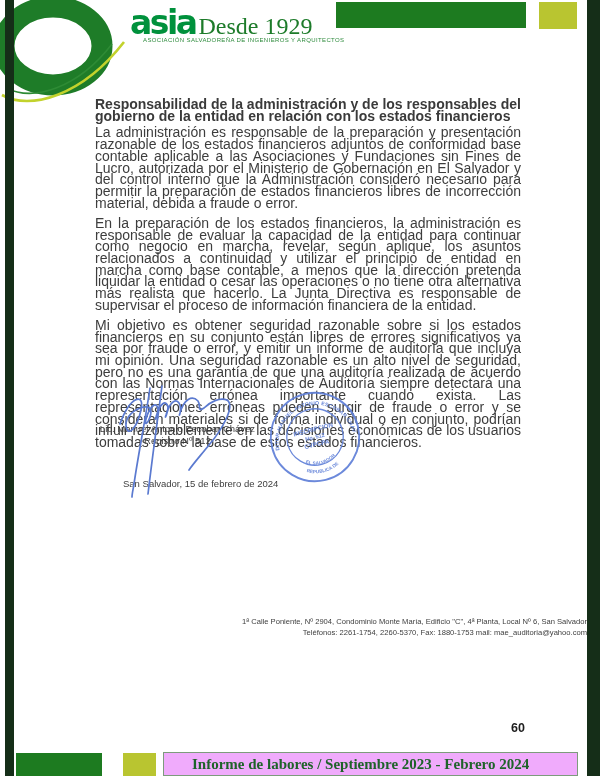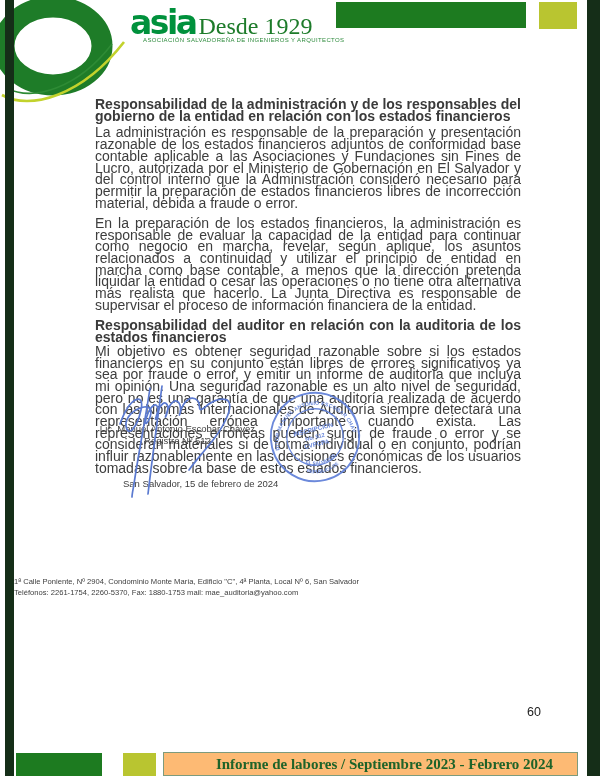--- a/index.html
+++ b/index.html
@@ -53,35 +53,35 @@
     text-align:center; font-size:9.5px; line-height:12px; z-index:2;
   }
   .sig-date { position:absolute; left:95px; top:478px; font-size:9.5px; z-index:2;margin-left:28px; }
 
   
   .seal { position:absolute; left:268px; top:390px; width:94px; height:94px;
           transform:rotate(-14deg); z-index:5; opacity:0.92; }
 
   
   .footer-address {
-    position:absolute; left:14px; top:576px; width:573px;
-    text-align:left; font-size:7.6px; line-height:11px; color:#3d3d3d; z-index:2;
+    position:absolute; left:14px; top:616px; width:573px;
+    text-align:right; font-size:7.6px; line-height:11px; color:#3d3d3d; z-index:2;
   }
   
   .page-number {
-    position:absolute; left:503px; top:705px; width:30px; text-align:center;
-    font-weight:normal; font-size:12.5px; color:#1d1d1d; z-index:2;margin-left:16px;
+    position:absolute; left:503px; top:721px; width:30px; text-align:center;
+    font-weight:bold; font-size:12.5px; color:#1d1d1d; z-index:2;
   }
   
   .banner-green  { position:absolute; left:16px;  top:753px; width:86px; height:23px; background:#1d7b20; z-index:2;}
   .banner-yellow { position:absolute; left:123px; top:753px; width:33px; height:23px; background:#b9c530; z-index:2;}
   .banner-box {
     position:absolute; left:163px; top:752px; width:415px; height:24px;
-    background:#fdba74; border:1.5px solid #7d9b7d;
-    display:flex; align-items:center; justify-content:center; z-index:2;padding-left:28px;
+    background:#f0abfc; border:1.5px solid #7d9b7d;
+    display:flex; align-items:center; z-index:2;padding-left:28px;
   }
   .banner-box span {
     font-family:"Liberation Serif", serif; font-weight:bold;
     font-size:15px; color:#1e6329; white-space:nowrap;
   }
 </style>
 </head>
 <body>
 
 <div id="page">
@@ -99,21 +99,20 @@
     <span class="logo-asia">asia</span><span class="logo-since">Desde 1929</span>
   </div>
   <div class="logo-tagline">ASOCIACIÓN SALVADOREÑA DE INGENIEROS Y ARQUITECTOS</div>
   <div class="header-bar-green"></div>
   <div class="header-sq-yellow"></div>
 
   <div class="doc-body">
     <div class="h h1">Responsabilidad de la administración y de los responsables del gobierno de la entidad en relación con los estados financieros</div>
     <div class="p">La administración es responsable de la preparación y presentación razonable de los estados financieros adjuntos de conformidad base contable aplicable a las Asociaciones y Fundaciones sin Fines de Lucro, autorizada por el Ministerio de Gobernación en El Salvador y del control interno que la Administración consideró necesario para permitir la preparación de estados financieros libres de incorrección material, debida a fraude o error.</div>
     <div class="p">En la preparación de los estados financieros, la administración es responsable de evaluar la capacidad de la entidad para continuar como negocio en marcha, revelar, según aplique, los asuntos relacionados a continuidad y utilizar el principio de entidad en marcha como base contable, a menos que la dirección pretenda liquidar la entidad o cesar las operaciones o no tiene otra alternativa más realista que hacerlo. La Junta Directiva es responsable de supervisar el proceso de información financiera de la entidad.</div>
-    <div class="h h2">Responsabilidad del auditor en relación con la auditoria de los estados financieros</div>
     <div class="p">Mi objetivo es obtener seguridad razonable sobre si los estados financieros en su conjunto están libres de errores significativos ya sea por fraude o error, y emitir un informe de auditoría que incluya mi opinión. Una seguridad razonable es un alto nivel de seguridad, pero no es una garantía de que una auditoría realizada de acuerdo con las Normas Internacionales de Auditoría siempre detectará una representación errónea importante cuando exista. Las representaciones erróneas pueden surgir de fraude o error y se consideran materiales si de forma individual o en conjunto, podrían influir razonablemente en las decisiones económicas de los usuarios tomadas sobre la base de estos estados financieros.</div>
   </div>
 
   <div class="sig-block">
     <div>Lic. Manuel Antonio Escobar Chávez</div>
     <div>Registro Nº 512</div>
   </div>
   <div class="sig-date">San Salvador, 15 de febrero de 2024</div>
 
   <svg class="sig-svg" width="150" height="118" viewBox="0 0 150 118">

